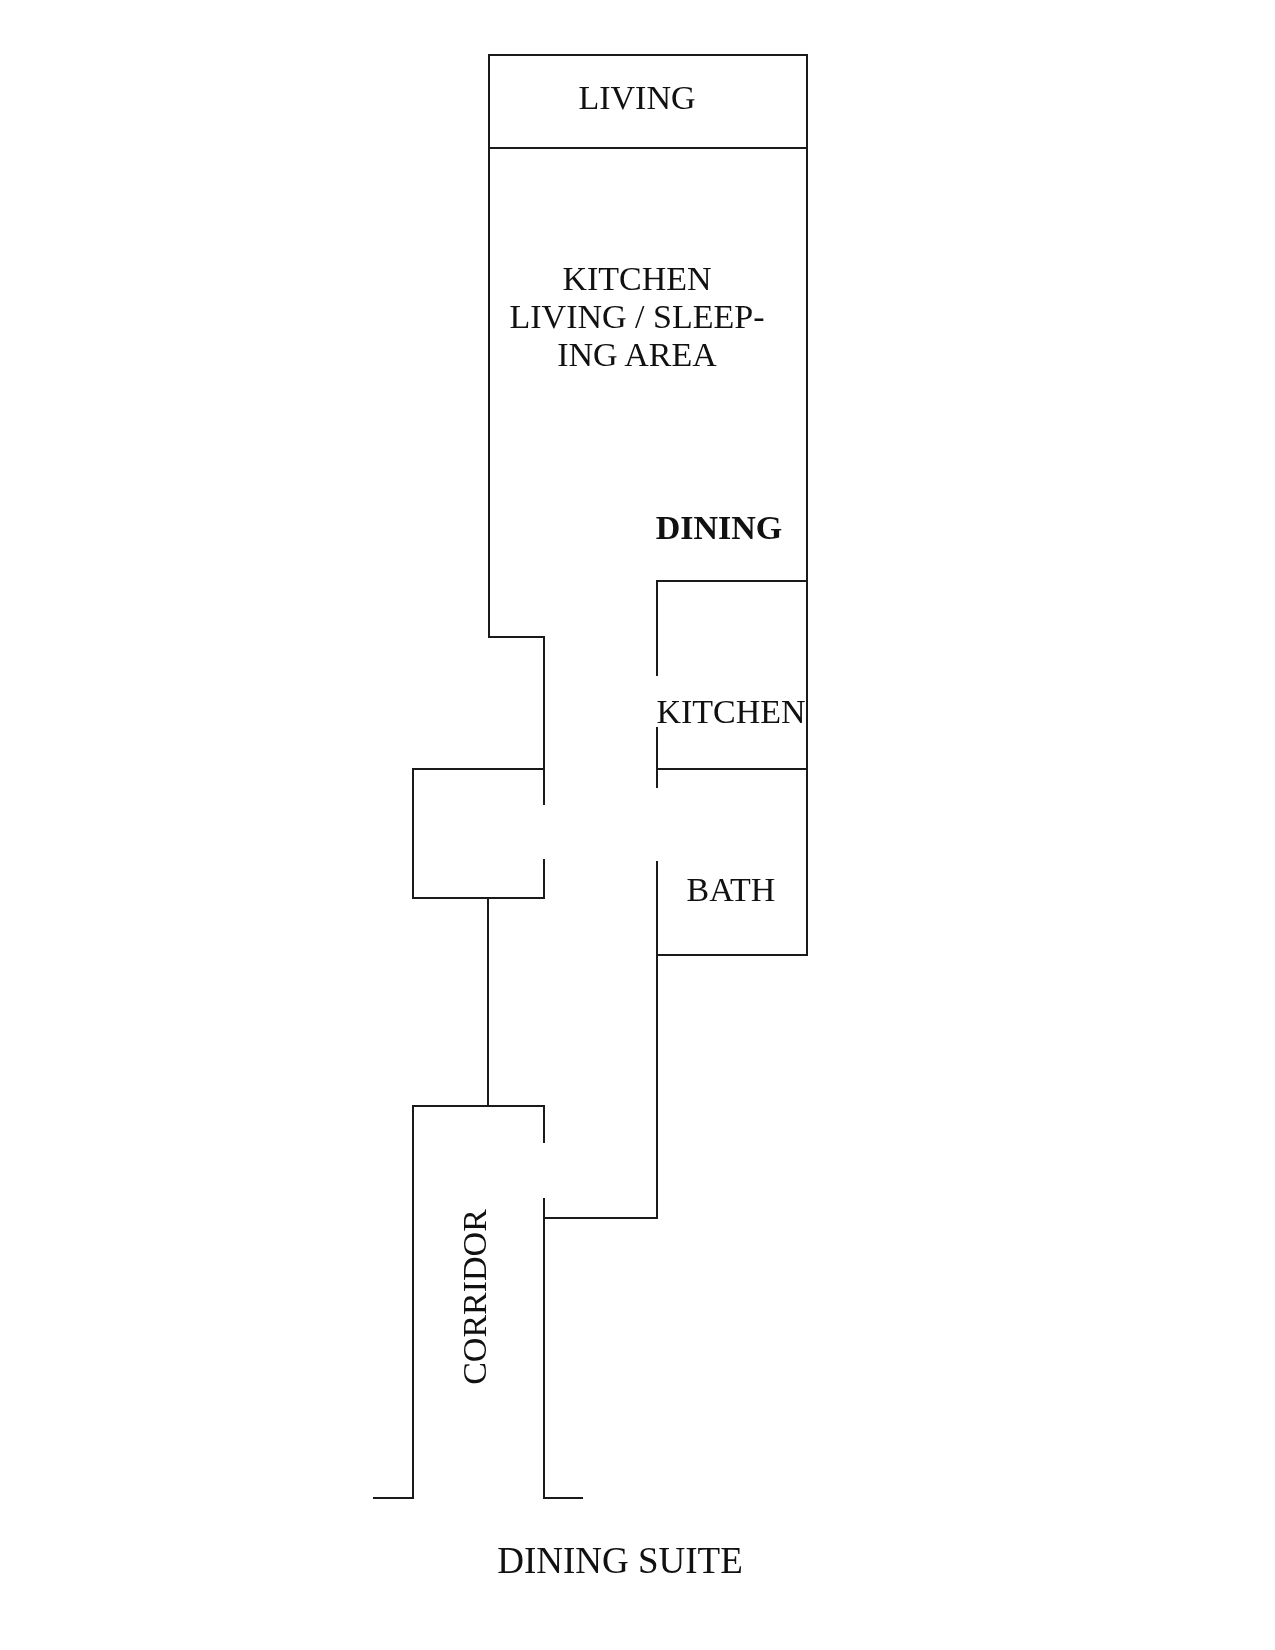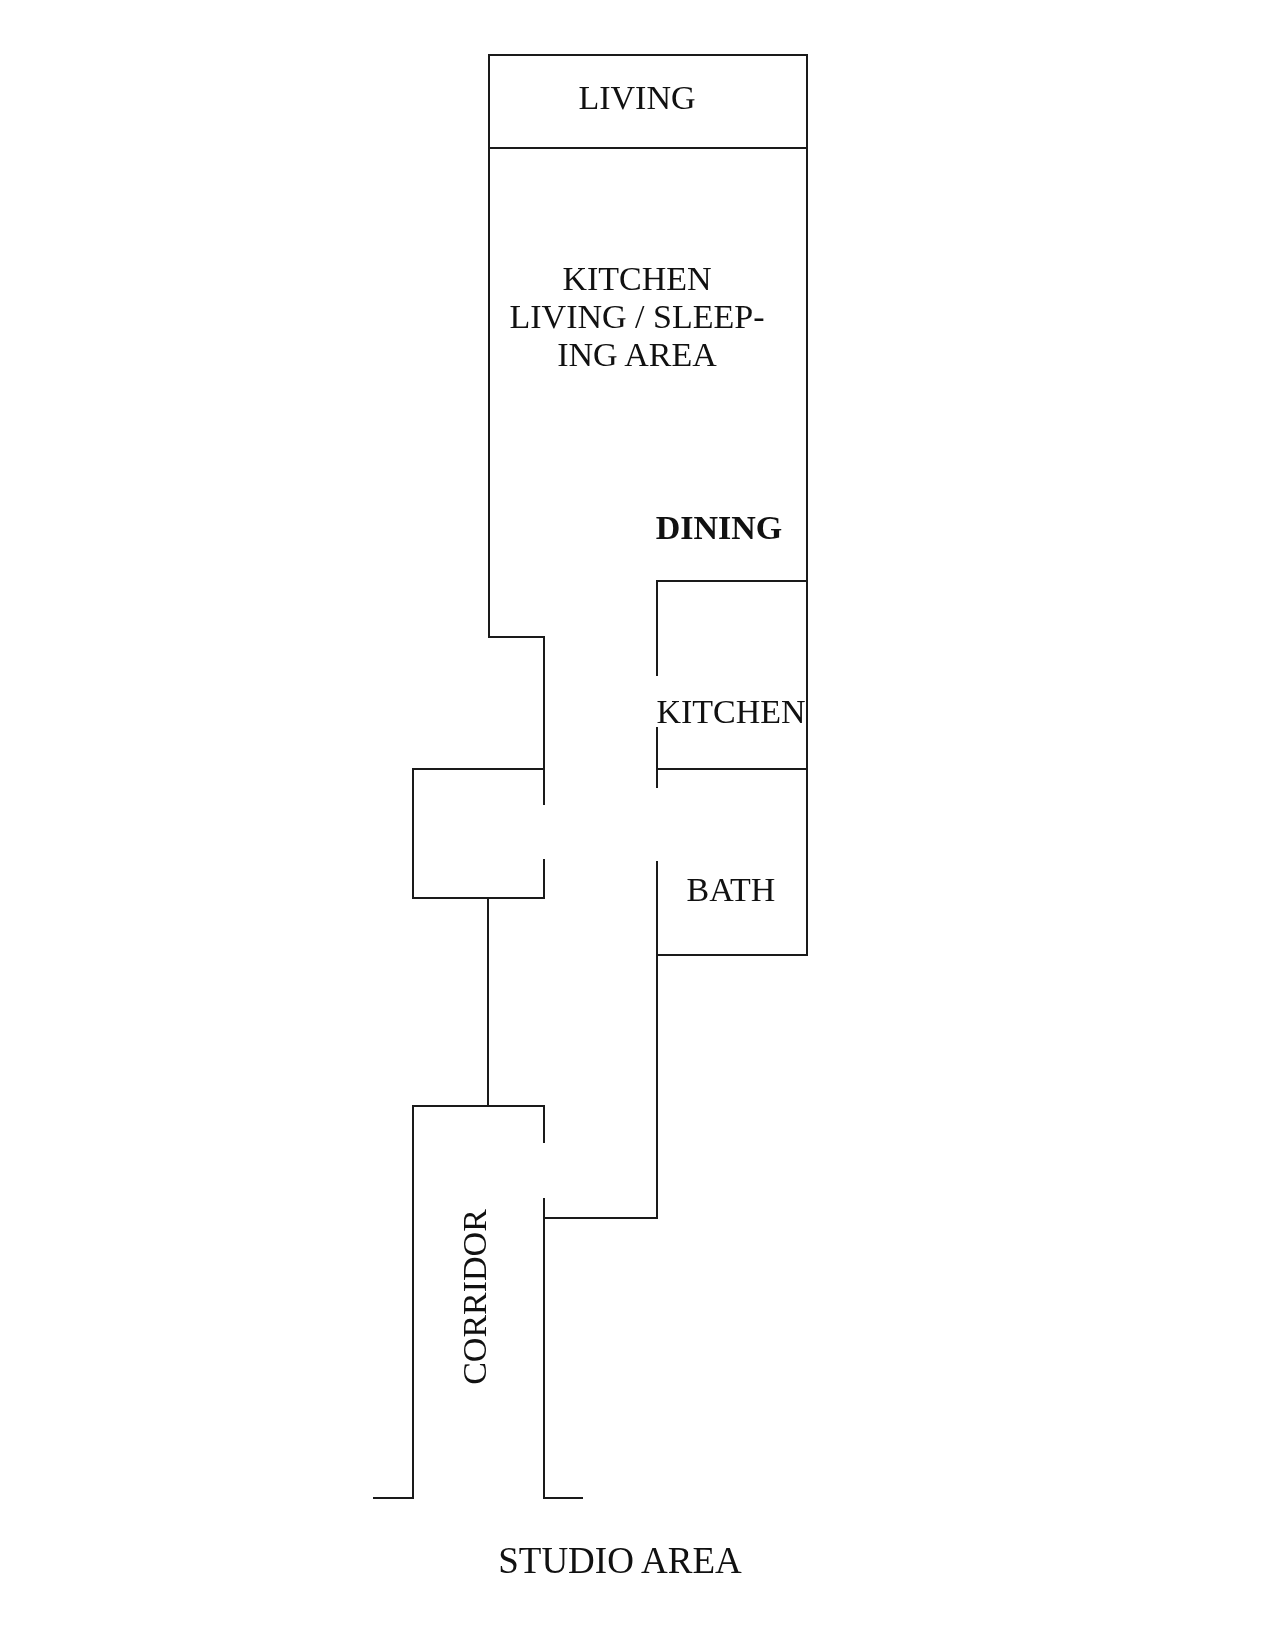--- a/index.html
+++ b/index.html
@@ -83,15 +83,15 @@
 ING AREA</div>
 
   <div class="room-label" style="left:719px; top:528px;font-weight:bold;">DINING</div>
 
   <div class="room-label" style="left:731px; top:712px;">KITCHEN</div>
 
   <div class="room-label" style="left:731px; top:866px;margin-top:24px;">BATH</div>
 
   <div class="room-label rotated" style="left:475px; top:1297px;">CORRIDOR</div>
 
-  <div class="plan-title" style="left:620px; top:1561px;">STUDIO AREA</div>
+  <div class="plan-title" style="left:620px; top:1561px;">DINING SUITE</div>
 
 </div>
 
 </body></html>

